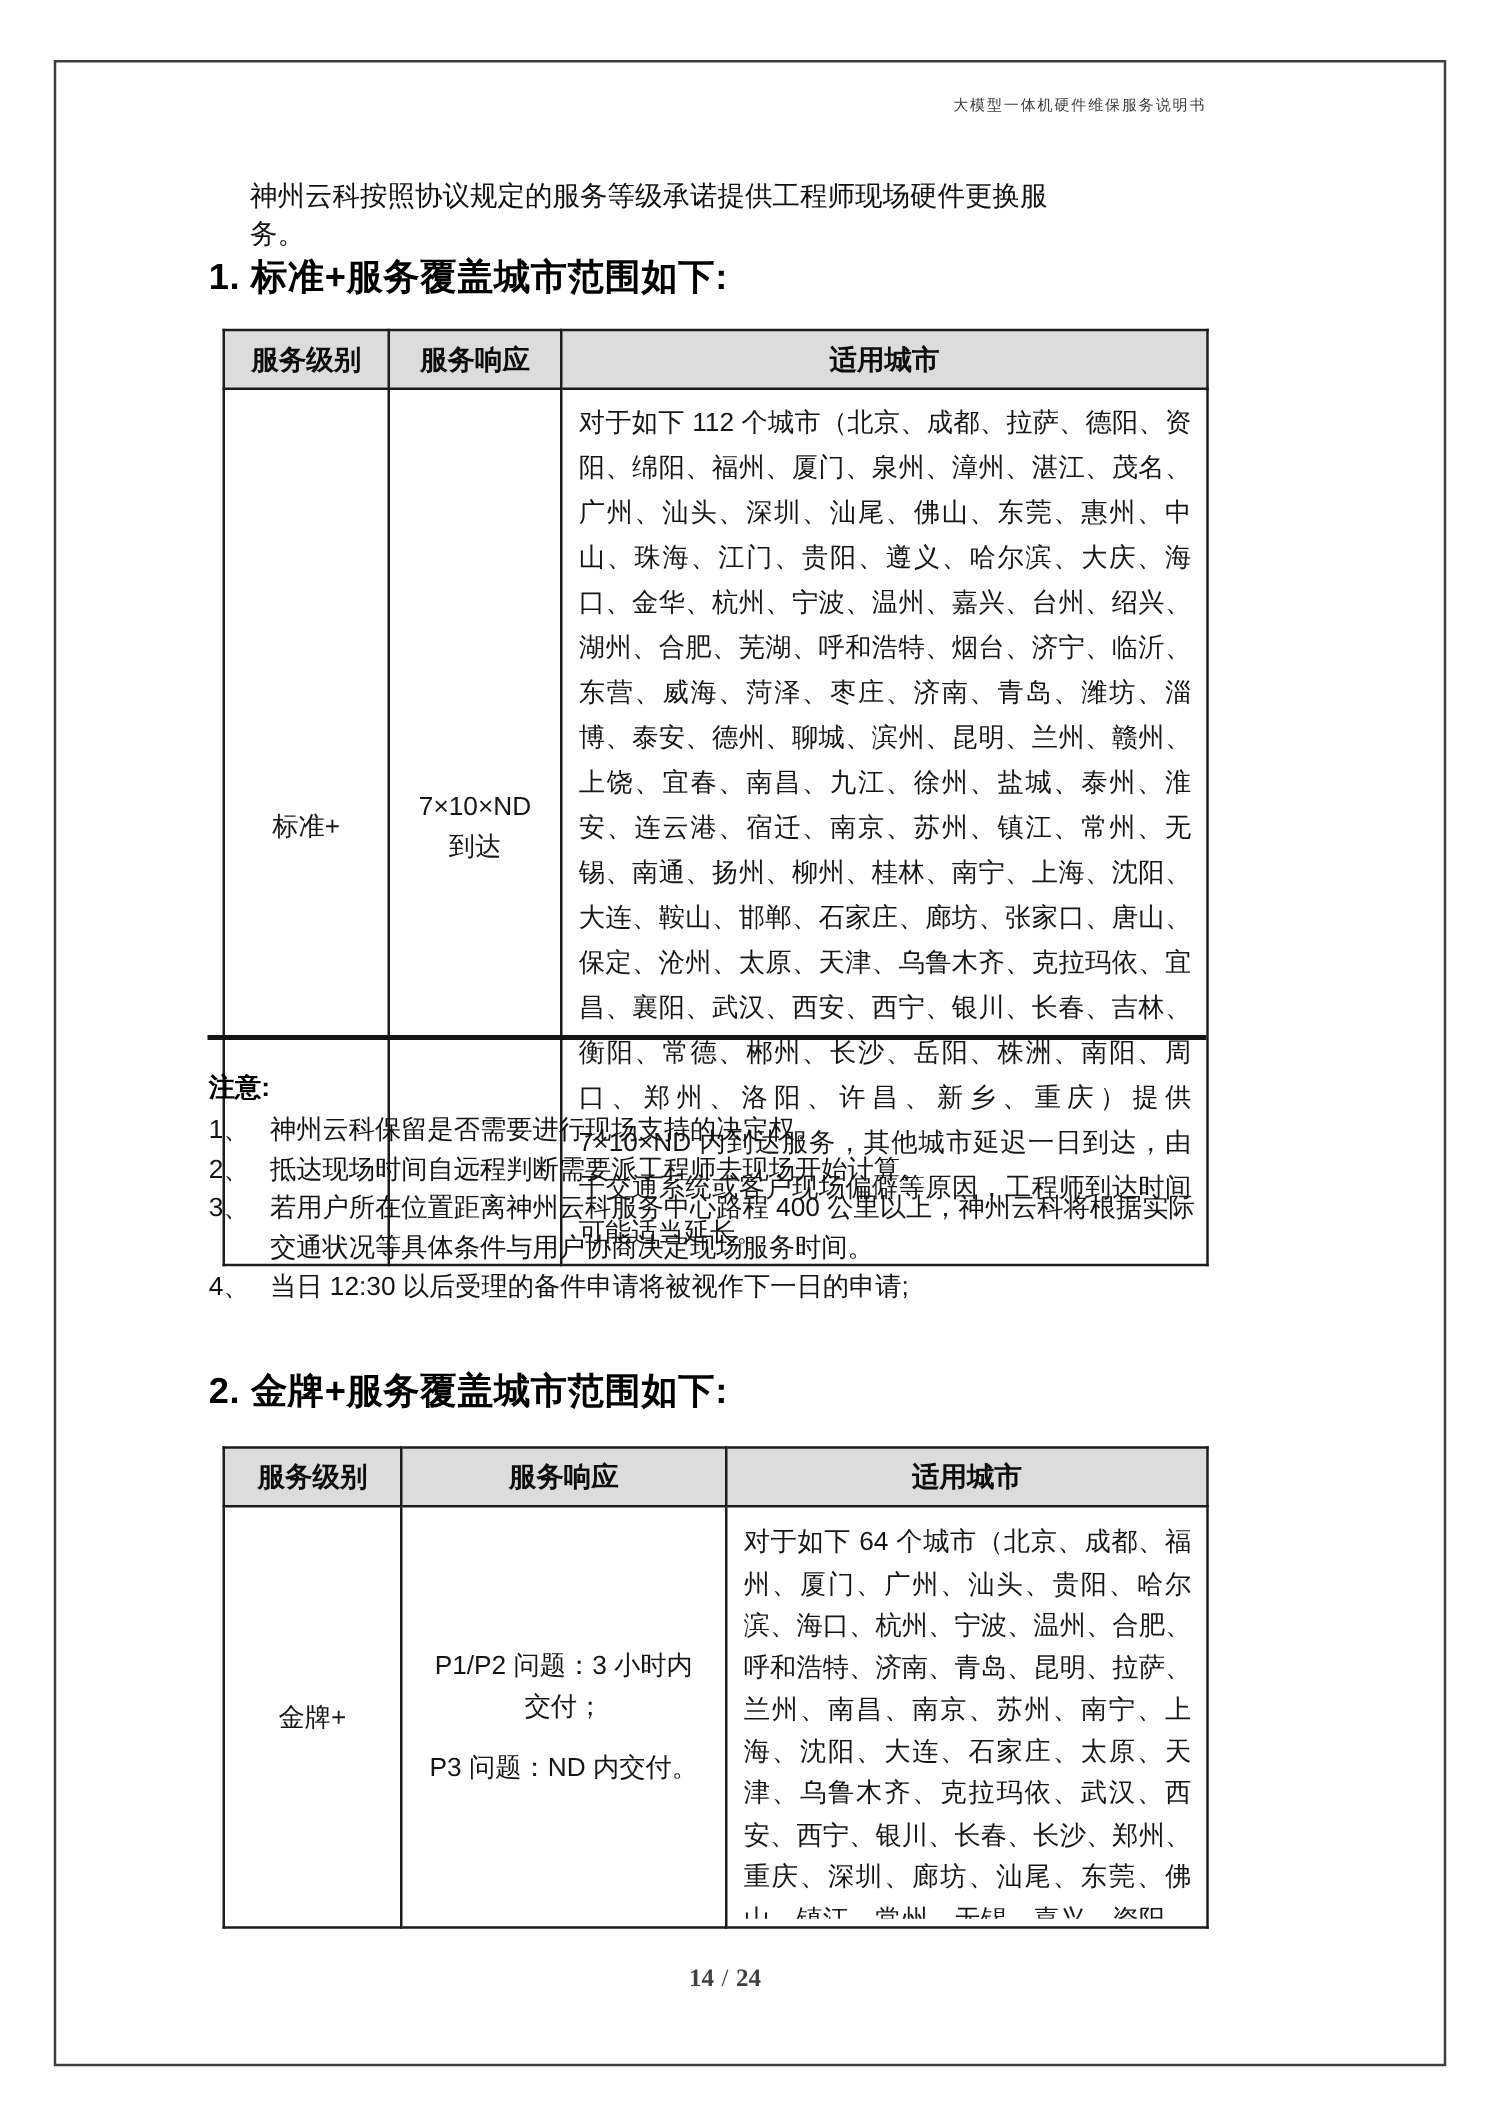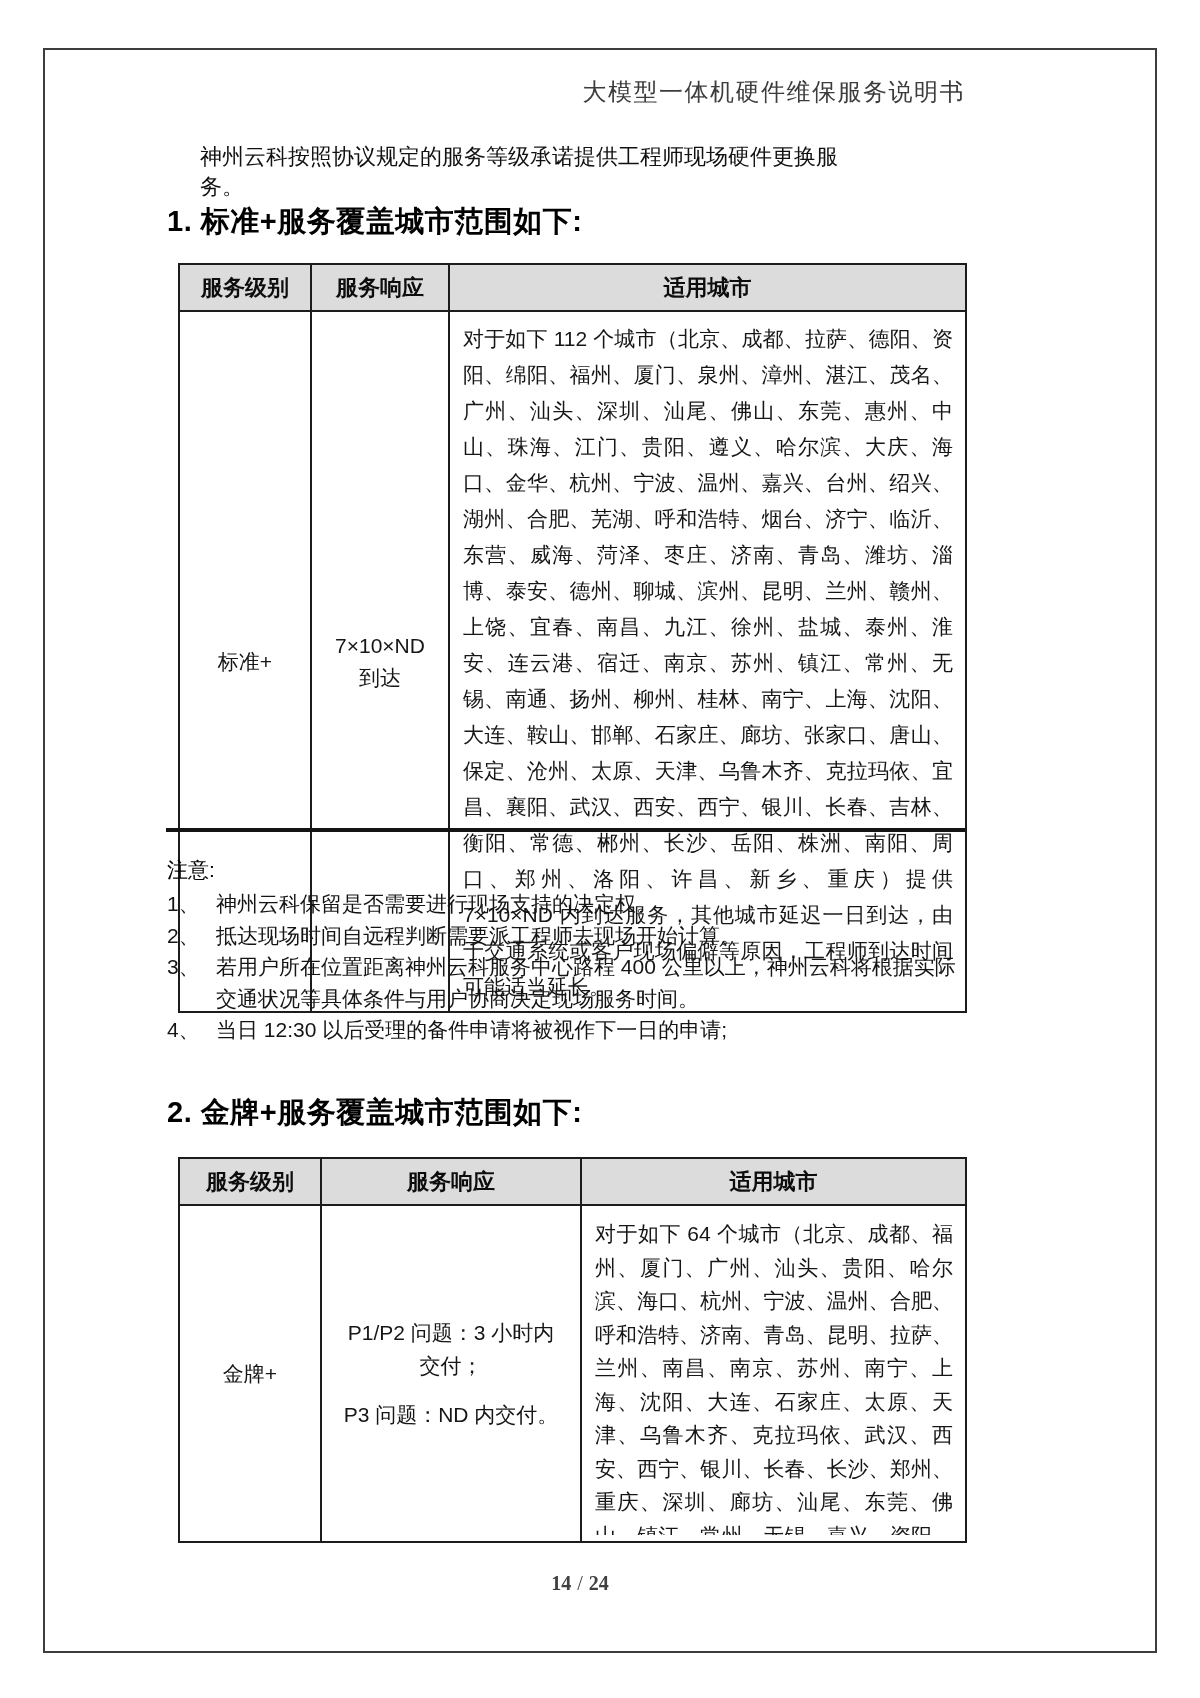--- a/index.html
+++ b/index.html
@@ -12,21 +12,21 @@
   .page-border {
     position: absolute;
     left: 43px; top: 48px; right: 43px; bottom: 45px;
     border: 2px solid #3d3d3d;
     background: #ffffff;
   }
   .header-title {
     position: absolute;
     top: 76px; right: 235px;
     font-family: "Liberation Serif", "DejaVu Serif", serif;
-    font-size: 24px;
+    font-size: 12px;
     letter-spacing: 1.5px;
     color: #3c3c3c;
   }
   .intro {
     position: absolute;
     top: 142px; left: 200px; width: 680px;
     font-size: 22px;
     color: #111;
   }
   .sec-heading {
@@ -89,21 +89,21 @@
 
   .thick-rule {
     position: absolute;
     top: 828px; left: 166px; width: 799px; height: 4px;
     background: #141414;
   }
   .notes-label {
     position: absolute;
     top: 856px; left: 167px;
     font-size: 21px;
-    font-weight: normal;
+    font-weight: bold;
     color: #000;
   }
   .notes-list {
     position: absolute;
     top: 888px; left: 167px; width: 800px;
     font-size: 21px;
     line-height: 31.5px;
     color: #141414;
   }
   .note-item { display: flex; }

